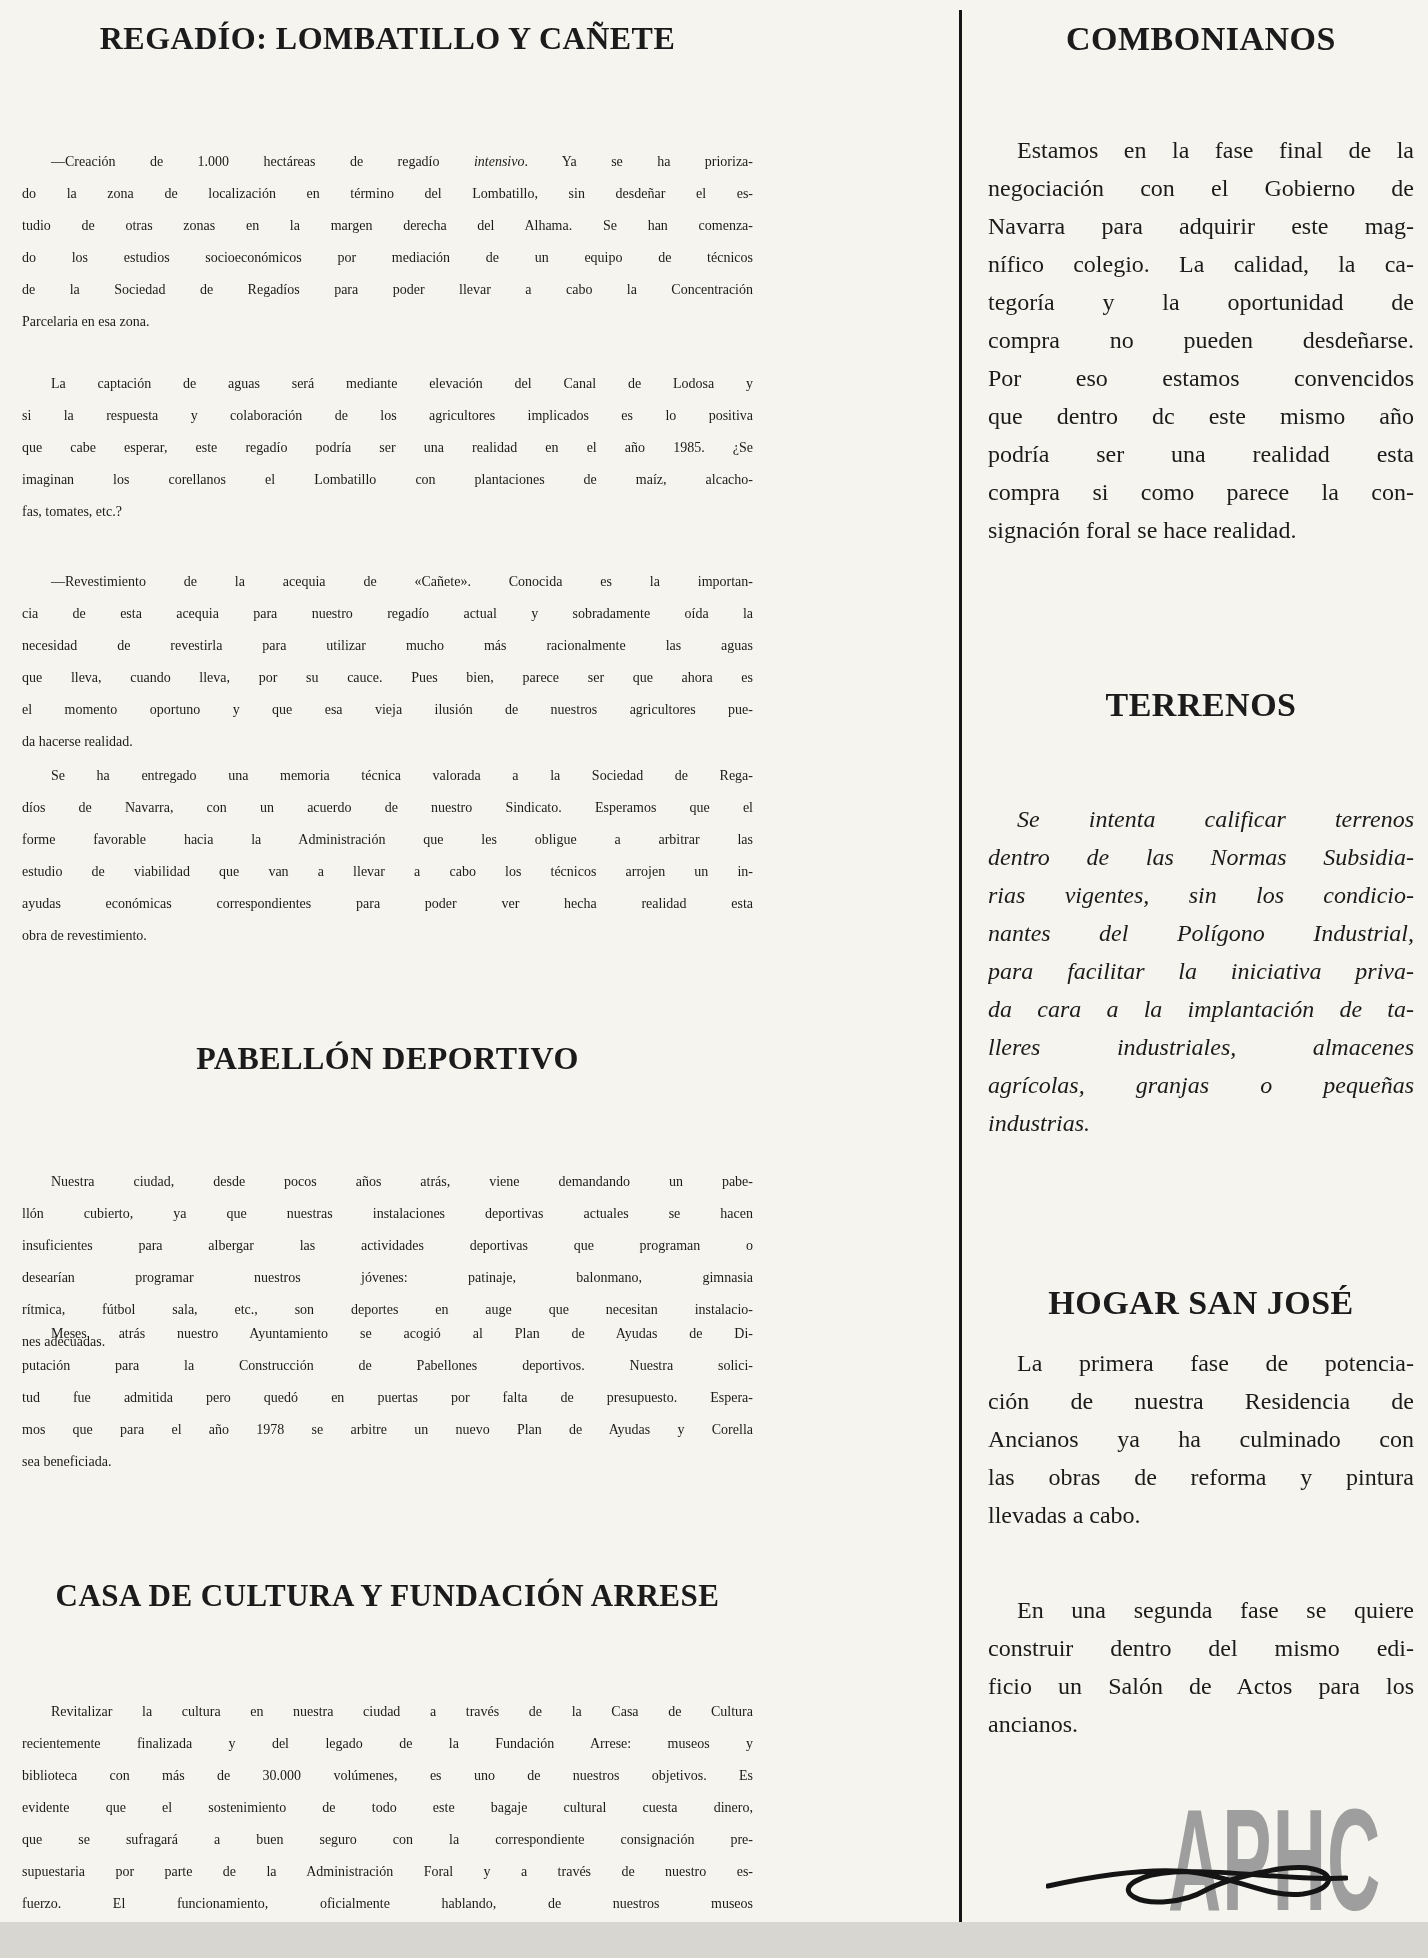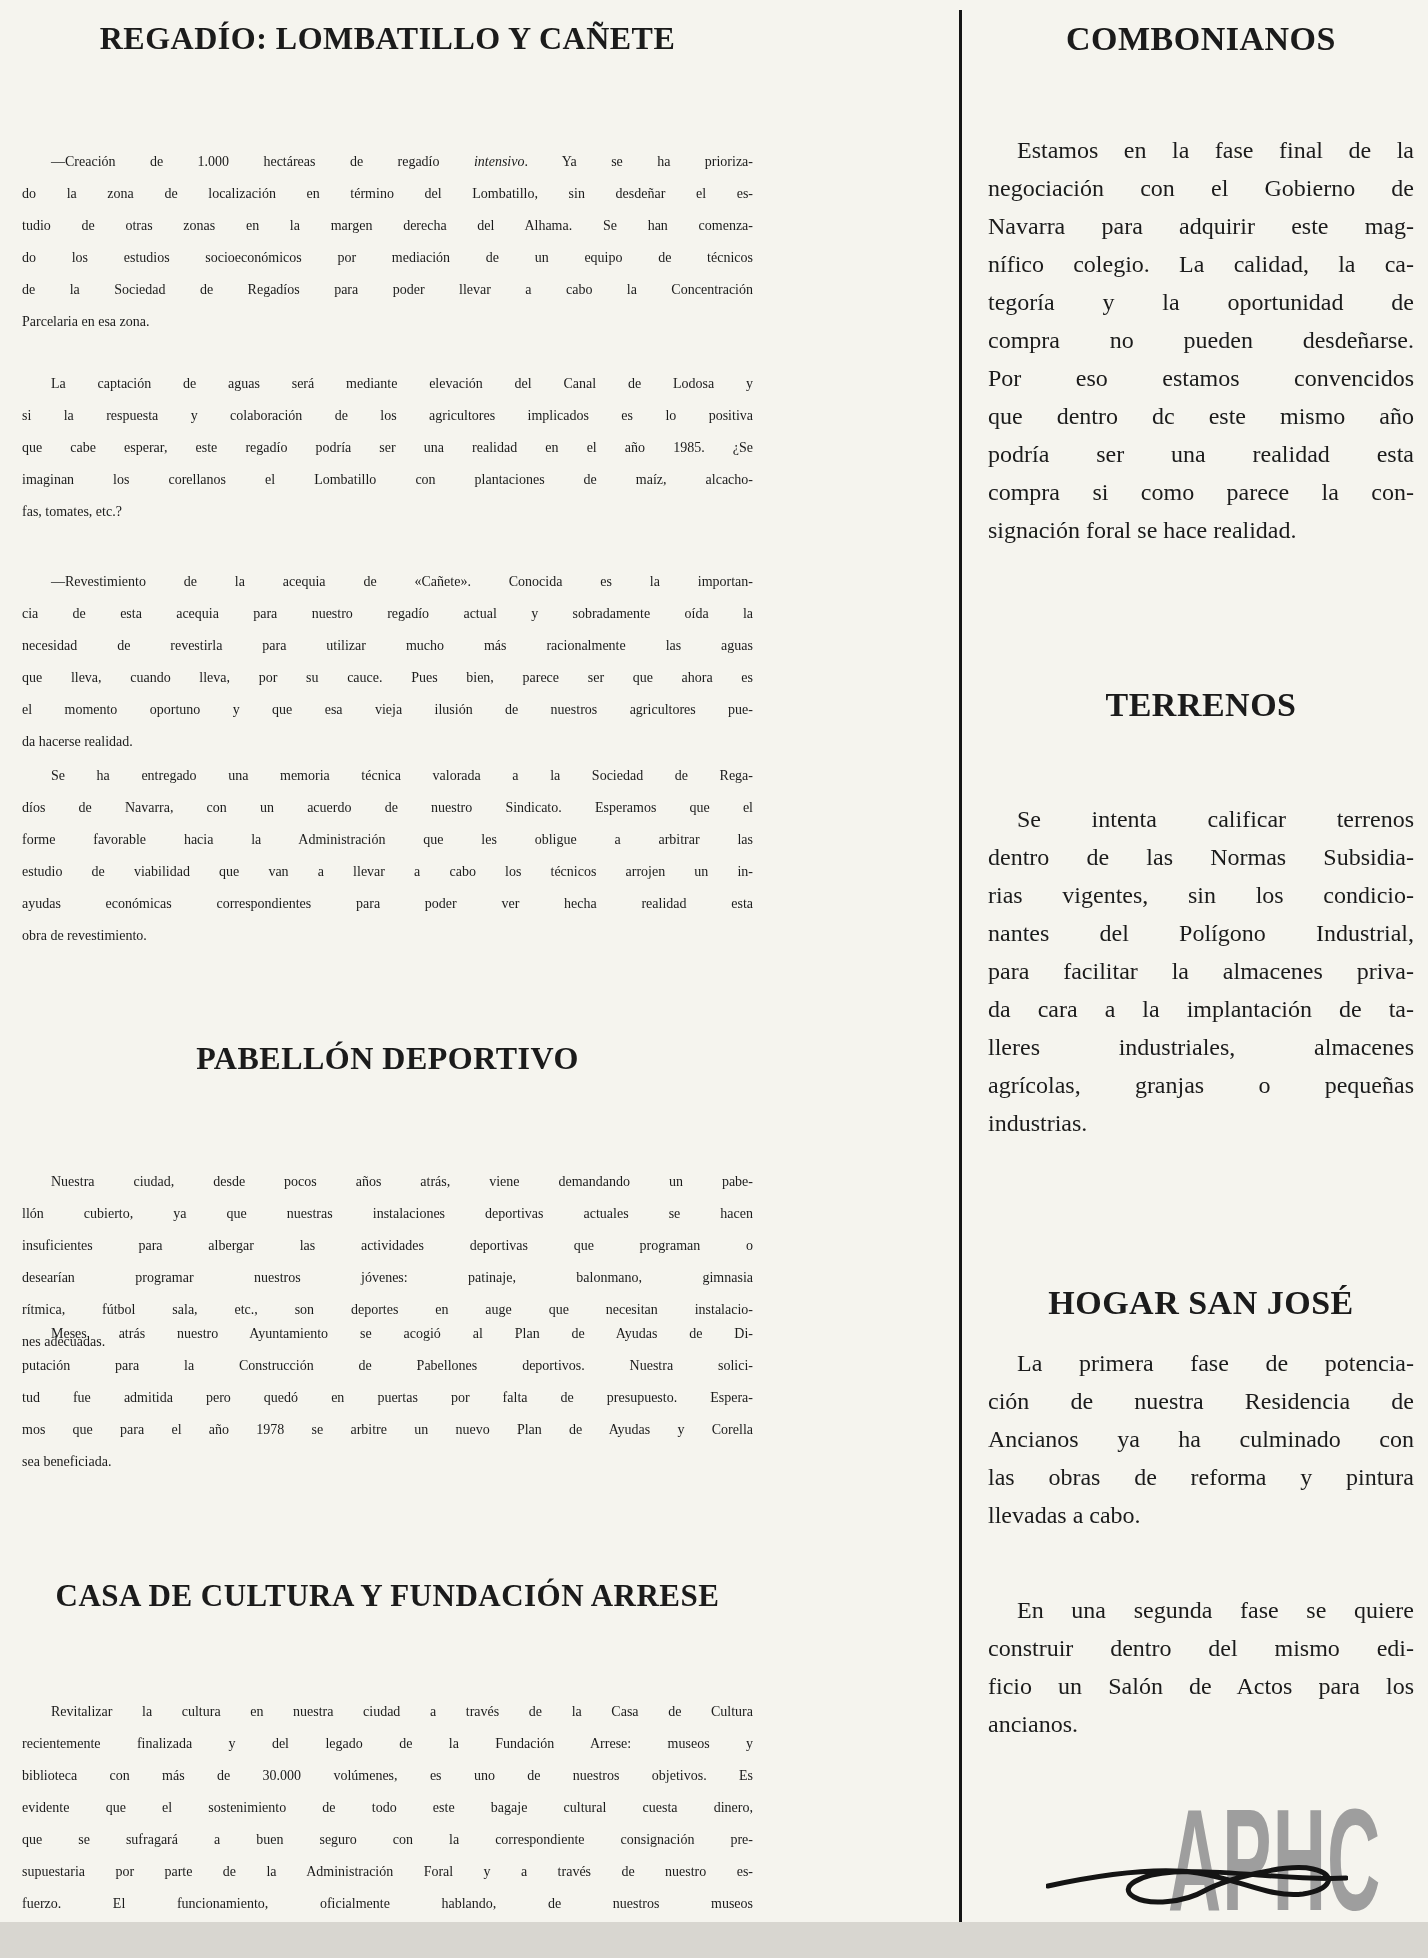--- a/index.html
+++ b/index.html
@@ -50,21 +50,21 @@
     white-space:nowrap;
   }
   #h-combonianos{top:20px;}
   #h-terrenos{top:686px;}
   #h-hogar{top:1284px;}
   .rpara{
     position:absolute;left:988px;width:426px;
     font-size:24px;line-height:38px;
   }
   #rp-combonianos{top:131px;}
-  #rp-terrenos{top:800px;}
+  #rp-terrenos{top:800px;font-style:italic;}
   #rp-hogar1{top:1344px;}
   #rp-hogar2{top:1591px;}
   
   .tline{
     text-align:justify;
     text-align-last:justify;
     height:32px;
     overflow:hidden;
   }
   .rpara .tline{height:38px;}
@@ -182,21 +182,21 @@
       <div class="tline last">signación foral se hace realidad.</div>
     </div>
 
   <div class="rhead" id="h-terrenos">TERRENOS</div>
 
   <div class="rpara" id="rp-terrenos">
       <div class="tline first">Se intenta calificar terrenos</div>
       <div class="tline">dentro de las Normas Subsidia-</div>
       <div class="tline">rias vigentes, sin los condicio-</div>
       <div class="tline">nantes del Polígono Industrial,</div>
-      <div class="tline">para facilitar la almacenes priva-</div>
+      <div class="tline">para facilitar la iniciativa priva-</div>
       <div class="tline">da cara a la implantación de ta-</div>
       <div class="tline">lleres industriales, almacenes</div>
       <div class="tline">agrícolas, granjas o pequeñas</div>
       <div class="tline last">industrias.</div>
     </div>
 
   <div class="rhead" id="h-hogar">HOGAR SAN JOSÉ</div>
 
   <div class="rpara" id="rp-hogar1">
       <div class="tline first">La primera fase de potencia-</div>

